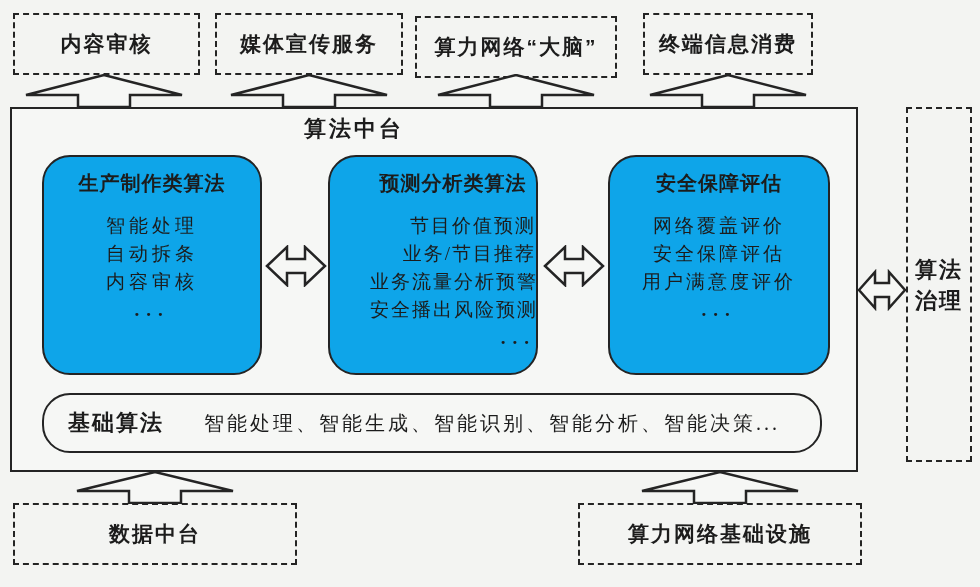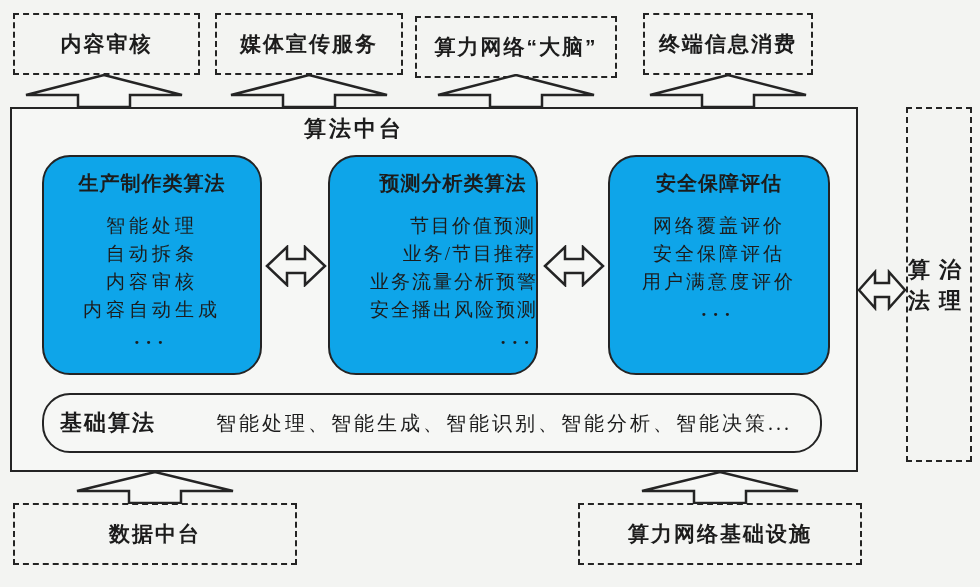--- a/index.html
+++ b/index.html
@@ -46,29 +46,29 @@
   }
   .col-item{white-space:nowrap;}
   .ellipsis-item{letter-spacing:7px;font-weight:700;}
   .base-box{
     display:flex;align-items:center;
     border:2.5px solid #242424;border-radius:28px;
     background:#f6f7f5;
   }
   .base-title{
     font-weight:700;font-size:22px;letter-spacing:2px;
-    padding-left:16px;flex:0 0 auto;
+    padding-left:24px;flex:0 0 auto;
   }
   .base-items{
     font-family:"Liberation Serif", serif;
     font-size:20px;letter-spacing:3px;
-    margin-left:60px;white-space:nowrap;
+    margin-left:40px;white-space:nowrap;
   }
   .gov-box{
-    display:flex;flex-direction:row;align-items:center;justify-content:center;
+    display:flex;flex-direction:column;align-items:center;justify-content:center;
     font-weight:700;font-size:22px;line-height:31px;letter-spacing:2px;
   }
   svg{display:block;}
   svg polygon{fill:#f6f7f5;stroke:#242424;stroke-width:2.5;stroke-linejoin:miter;}
 </style>
 </head>
 <body>
 
 <div id="canvas">
 
@@ -108,21 +108,20 @@
 
   <div class="abs solid-box" style="left:10px;top:107px;width:848px;height:365px;background:#f6f7f5;"></div>
   <div class="abs main-title" style="left:10px;top:114px;width:688px;">算法中台</div>
 
   <div class="abs round-box" style="left:42px;top:155px;width:220px;height:220px;">
     <div class="col-title">生产制作类算法</div>
     <div class="col-items">
       <div class="col-item">智能处理</div>
       <div class="col-item">自动拆条</div>
       <div class="col-item">内容审核</div>
-      <div class="col-item">内容自动生成</div>
       <div class="col-item ellipsis-item">...</div>
     </div>
   </div>
 
   <div class="abs round-box" style="left:328px;top:155px;width:210px;height:220px;padding-left:40px;">
     <div class="col-title">预测分析类算法</div>
     <div class="col-items" style="letter-spacing:2px;text-align:right;">
       <div class="col-item">节目价值预测</div>
       <div class="col-item">业务/节目推荐</div>
       <div class="col-item">业务流量分析预警</div>

